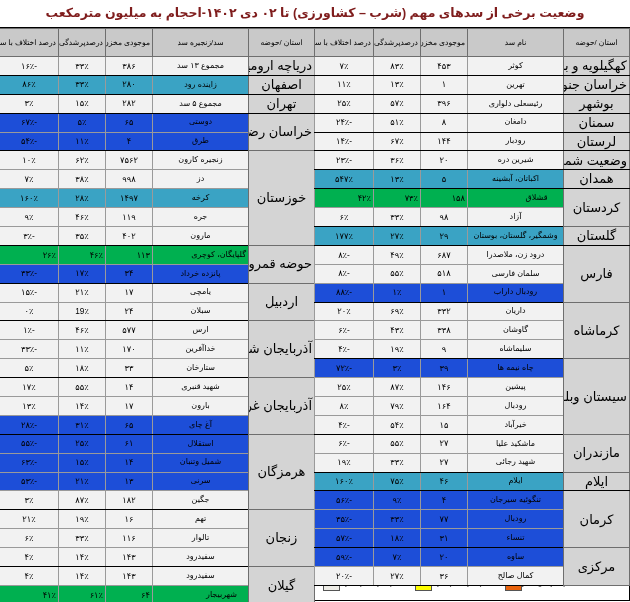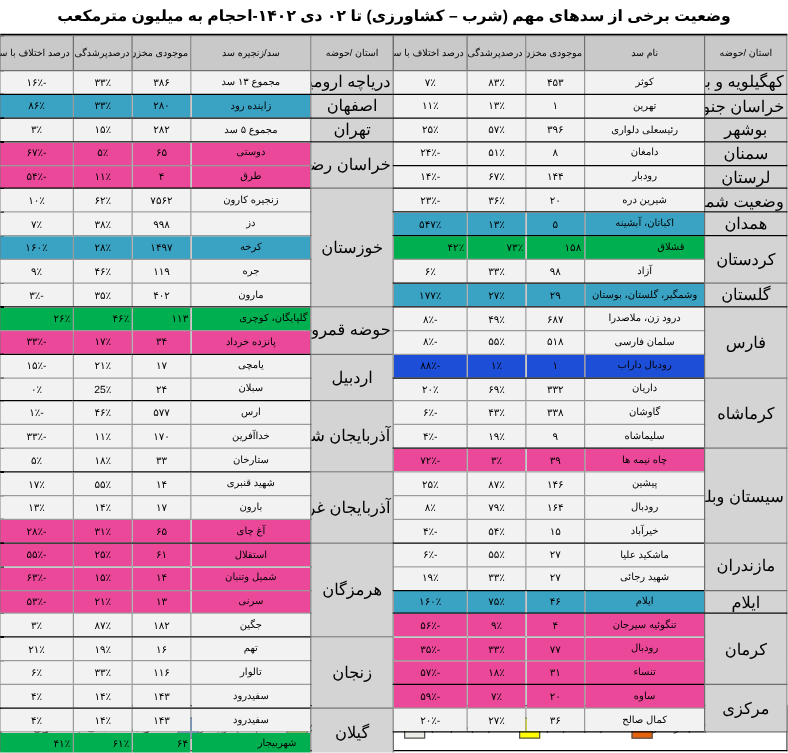--- a/index.html
+++ b/index.html
@@ -12,21 +12,21 @@
   }
   #page{
     width:630px;height:602px;position:relative;box-sizing:border-box;
     padding:0;
   }
   
   .title{
     height:27px;line-height:27px;
     text-align:center;
     font-size:12.5px;font-weight:bold;
-    color:#000000;
+    color:#7f1d1d;
     letter-spacing:0px;
     white-space:nowrap;
     overflow:hidden;
   }
   
   .tables-wrap{
     position:relative;
     width:630px;
     height:538px;
     box-sizing:border-box;
@@ -78,21 +78,21 @@
     background:#d4d4d4;
     font-size:13px;
     border:1px solid #6e6e6e;
     margin-left:19px;
   }
   td.dam{font-size:8px;}
   td.num{font-size:8.3px;}
 
   
   tr.c-white  td.dam, tr.c-white  td.num {background:#f2f2f2;}
-  tr.c-yellow td.dam, tr.c-yellow td.num {background:#ec4899;}
+  tr.c-yellow td.dam, tr.c-yellow td.num {background:#1d4ed8;}
   tr.c-green  td.dam, tr.c-green  td.num {background:#00b050;padding-left:44px;}
   tr.c-blue   td.dam, tr.c-blue   td.num {background:#3aa3c4;}
   tr.c-orange td.dam, tr.c-orange td.num {background:#1d4ed8;}
 
   
   tr.grp-end > td, tr.grp-end > th{border-bottom:1px solid #000;}
 
   
   .legend{
     height:36px;
@@ -230,21 +230,21 @@
             <tr class="c-white">
               <td class="prov" rowspan="2">اردبیل</td>
               <td class="dam">یامچی</td>
               <td class="num">۱۷</td>
               <td class="num">۲۱٪</td>
               <td class="num">-۱۵٪</td>
             </tr>
             <tr class="c-white grp-end">
               <td class="dam">سبلان</td>
               <td class="num">۲۴</td>
-              <td class="num">25٪</td>
+              <td class="num">19٪</td>
               <td class="num">۰٪</td>
             </tr>
             <tr class="c-white">
               <td class="prov" rowspan="3">آذربایجان شرقی</td>
               <td class="dam">ارس</td>
               <td class="num">۵۷۷</td>
               <td class="num">۴۶٪</td>
               <td class="num">-۱٪</td>
             </tr>
             <tr class="c-white">

